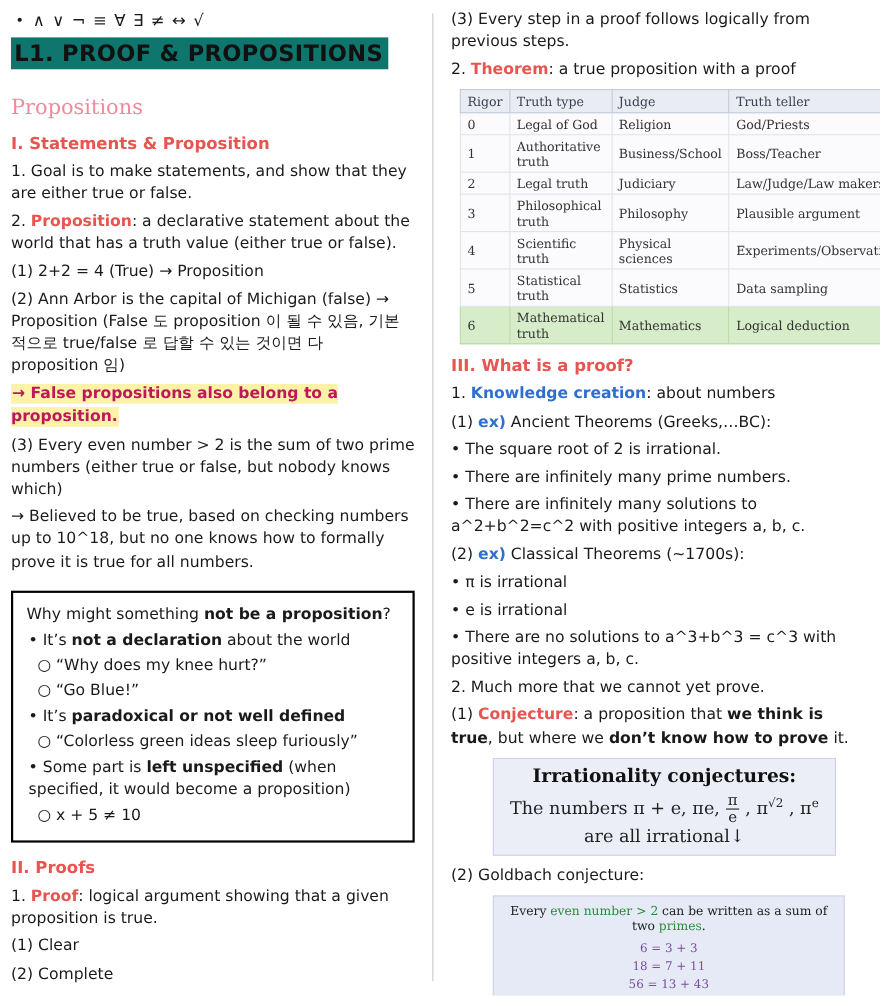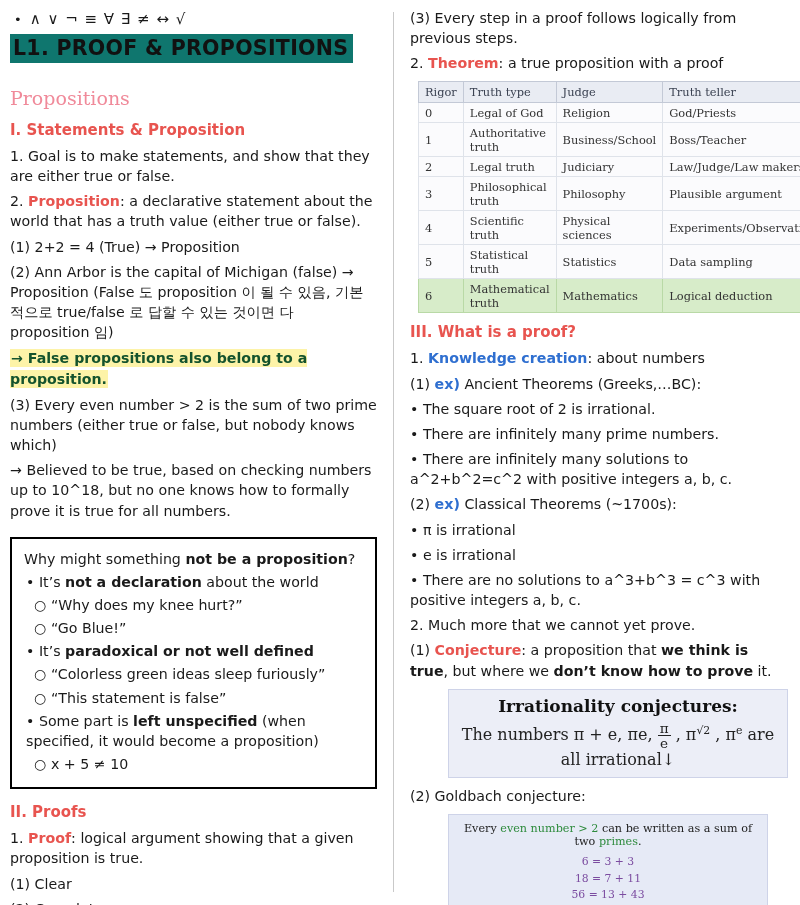--- a/index.html
+++ b/index.html
@@ -72,21 +72,21 @@
 
   p {
     margin: 0 0 5px 0;
     line-height: 1.42;
   }
   .kw-red { color: #e8544f; font-weight: bold; }
   .kw-blue { color: #2f6fd0; font-weight: bold; }
   .hl-yellow {
     background: #fdf3a8;
     font-weight: bold;
-    color: #14532d;
+    color: #be185d;
     display: inline;
     padding: 1px 1px;
   }
   .arrow-line { margin-top: 6px; margin-bottom: 6px; }
 
   .box-blue {
     border: 2px solid #000000;
     padding: 10px 12px 10px 12px;
     margin: 16px 0 14px 0;
     line-height: 1.45;
@@ -121,21 +121,21 @@
   }
   table.rigor tr.highlight td {
     background: #d7ecc9;
     border-color: #b9d9a6;
   }
   table.rigor td.num { width: 42px; }
   table.rigor td.ttype { width: 108px; }
   table.rigor td.field { width: 98px; }
 
   .fig-irr {
-    width: 340px;
+    width: 312px;
     margin: 8px 0 8px 38px;
     background: #eceef7;
     border: 1px solid #ced3e8;
     text-align: center;
     padding: 6px 4px 8px 4px;
     font-family: "DejaVu Serif", serif;
   }
   .fig-irr .ftitle {
     font-size: 17px;
     font-weight: bold;
@@ -201,21 +201,20 @@
     <p>(3) Every even number &gt; 2 is the sum of two prime numbers (either true or false, but nobody knows which)</p>
     <p>→ Believed to be true, based on checking numbers up to 10^18, but no one knows how to formally prove it is true for all numbers.</p>
 
     <div class="box-blue">
       <p><span>Why might something </span><b>not be a proposition</b><span>?</span></p>
       <p class="lvl1"><span>• It’s </span><b>not a declaration</b><span> about the world</span></p>
       <p class="lvl2">○ “Why does my knee hurt?”</p>
       <p class="lvl2">○ “Go Blue!”</p>
       <p class="lvl1"><span>• It’s </span><b>paradoxical or not well defined</b></p>
       <p class="lvl2">○ “Colorless green ideas sleep furiously”</p>
-      <p class="lvl2">○ “This statement is false”</p>
       <p class="lvl1"><span>• Some part is </span><b>left unspecified</b><span> (when specified, it would become a proposition)</span></p>
       <p class="lvl2">○ x + 5 ≠ 10</p>
     </div>
 
     <h3 class="sub-red">II. Proofs</h3>
     <p><span>1. </span><span class="kw-red">Proof</span><span>: logical argument showing that a given proposition is true.</span></p>
     <p>(1) Clear</p>
     <p>(2) Complete</p>
   </div>
 

